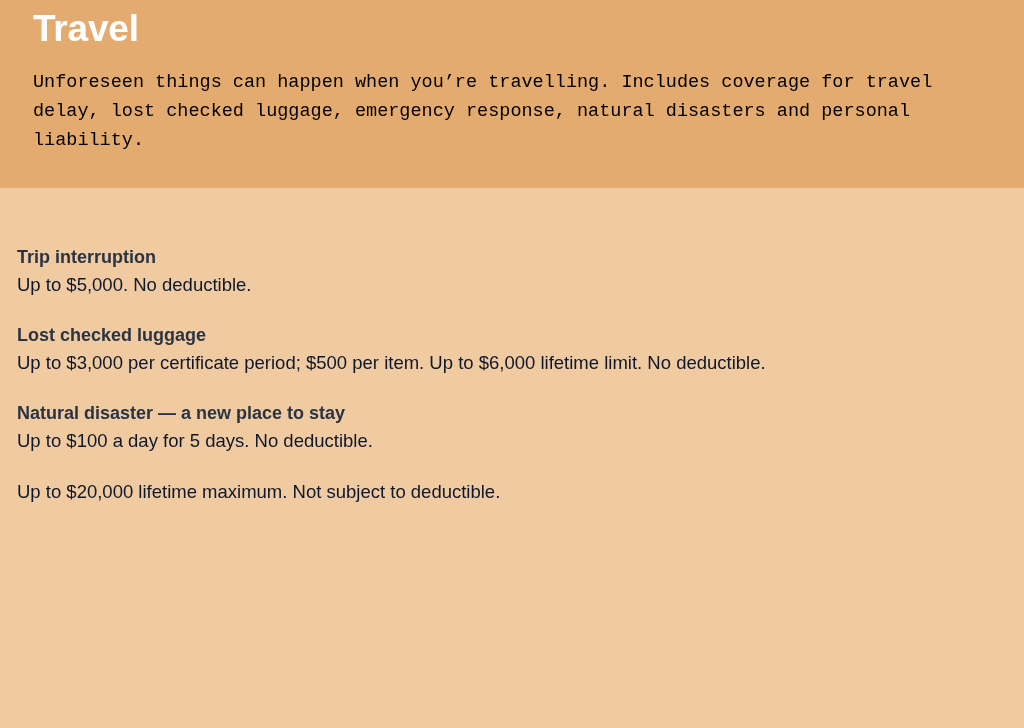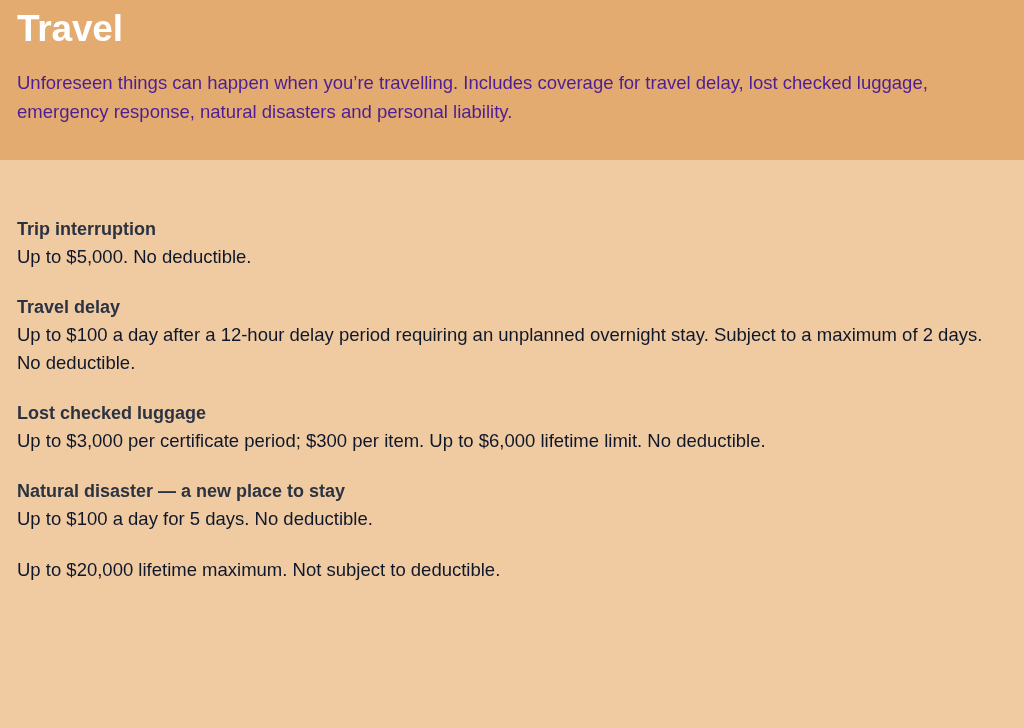--- a/index.html
+++ b/index.html
@@ -18,41 +18,42 @@
   .page {
     width: 1024px;
     height: 728px;
     position: relative;
     box-sizing: border-box;
   }
 
   
   .header {
     background: #e3ab6f;
-    height: 160px;
+    height: 188px;
     box-sizing: border-box;
-    padding: 6px 17px 0 17px;
+    padding: 6px 17px 0 33px;
     overflow: hidden;
   }
 
   .header-title {
     margin: 0;
     color: #ffffff;
     font-size: 37px;
     font-weight: bold;
     line-height: 46px;
     letter-spacing: -0.2px;
   }
 
   .header-desc {
     margin: 16px 0 0 0;
-    color: #4c1d95;
+    color: #000000;
     font-size: 18.5px;
     line-height: 29px;
     max-width: 985px;
+    font-family: Liberation Mono, monospace;
   }
 
   
   .body-area {
     background: #f0cba2;
     box-sizing: border-box;
     padding: 56px 17px 0 17px;
   }
 
   .benefit {
@@ -88,28 +89,24 @@
     <p class="header-desc">Unforeseen things can happen when you’re travelling. Includes coverage for travel delay, lost checked luggage, emergency response, natural disasters and personal liability.</p>
   </div>
 
   <div class="body-area">
 
     <div class="benefit">
       <div class="benefit-title">Trip interruption</div>
       <div class="benefit-detail">Up to $5,000. No deductible.</div>
     </div>
 
-    <div class="benefit">
-      <div class="benefit-title">Travel delay</div>
-      <div class="benefit-detail">Up to $100 a day after a 12-hour delay period requiring an unplanned overnight stay. Subject to a maximum of 2 days. No deductible.</div>
-    </div>
 
     <div class="benefit">
       <div class="benefit-title">Lost checked luggage</div>
-      <div class="benefit-detail">Up to $3,000 per certificate period; $300 per item. Up to $6,000 lifetime limit. No deductible.</div>
+      <div class="benefit-detail">Up to $3,000 per certificate period; $500 per item. Up to $6,000 lifetime limit. No deductible.</div>
     </div>
 
     <div class="benefit">
       <div class="benefit-title">Natural disaster — a new place to stay</div>
       <div class="benefit-detail">Up to $100 a day for 5 days. No deductible.</div>
     </div>
 
     <div class="benefit">
       <div class="benefit-detail">Up to $20,000 lifetime maximum. Not subject to deductible.</div>
     </div>

